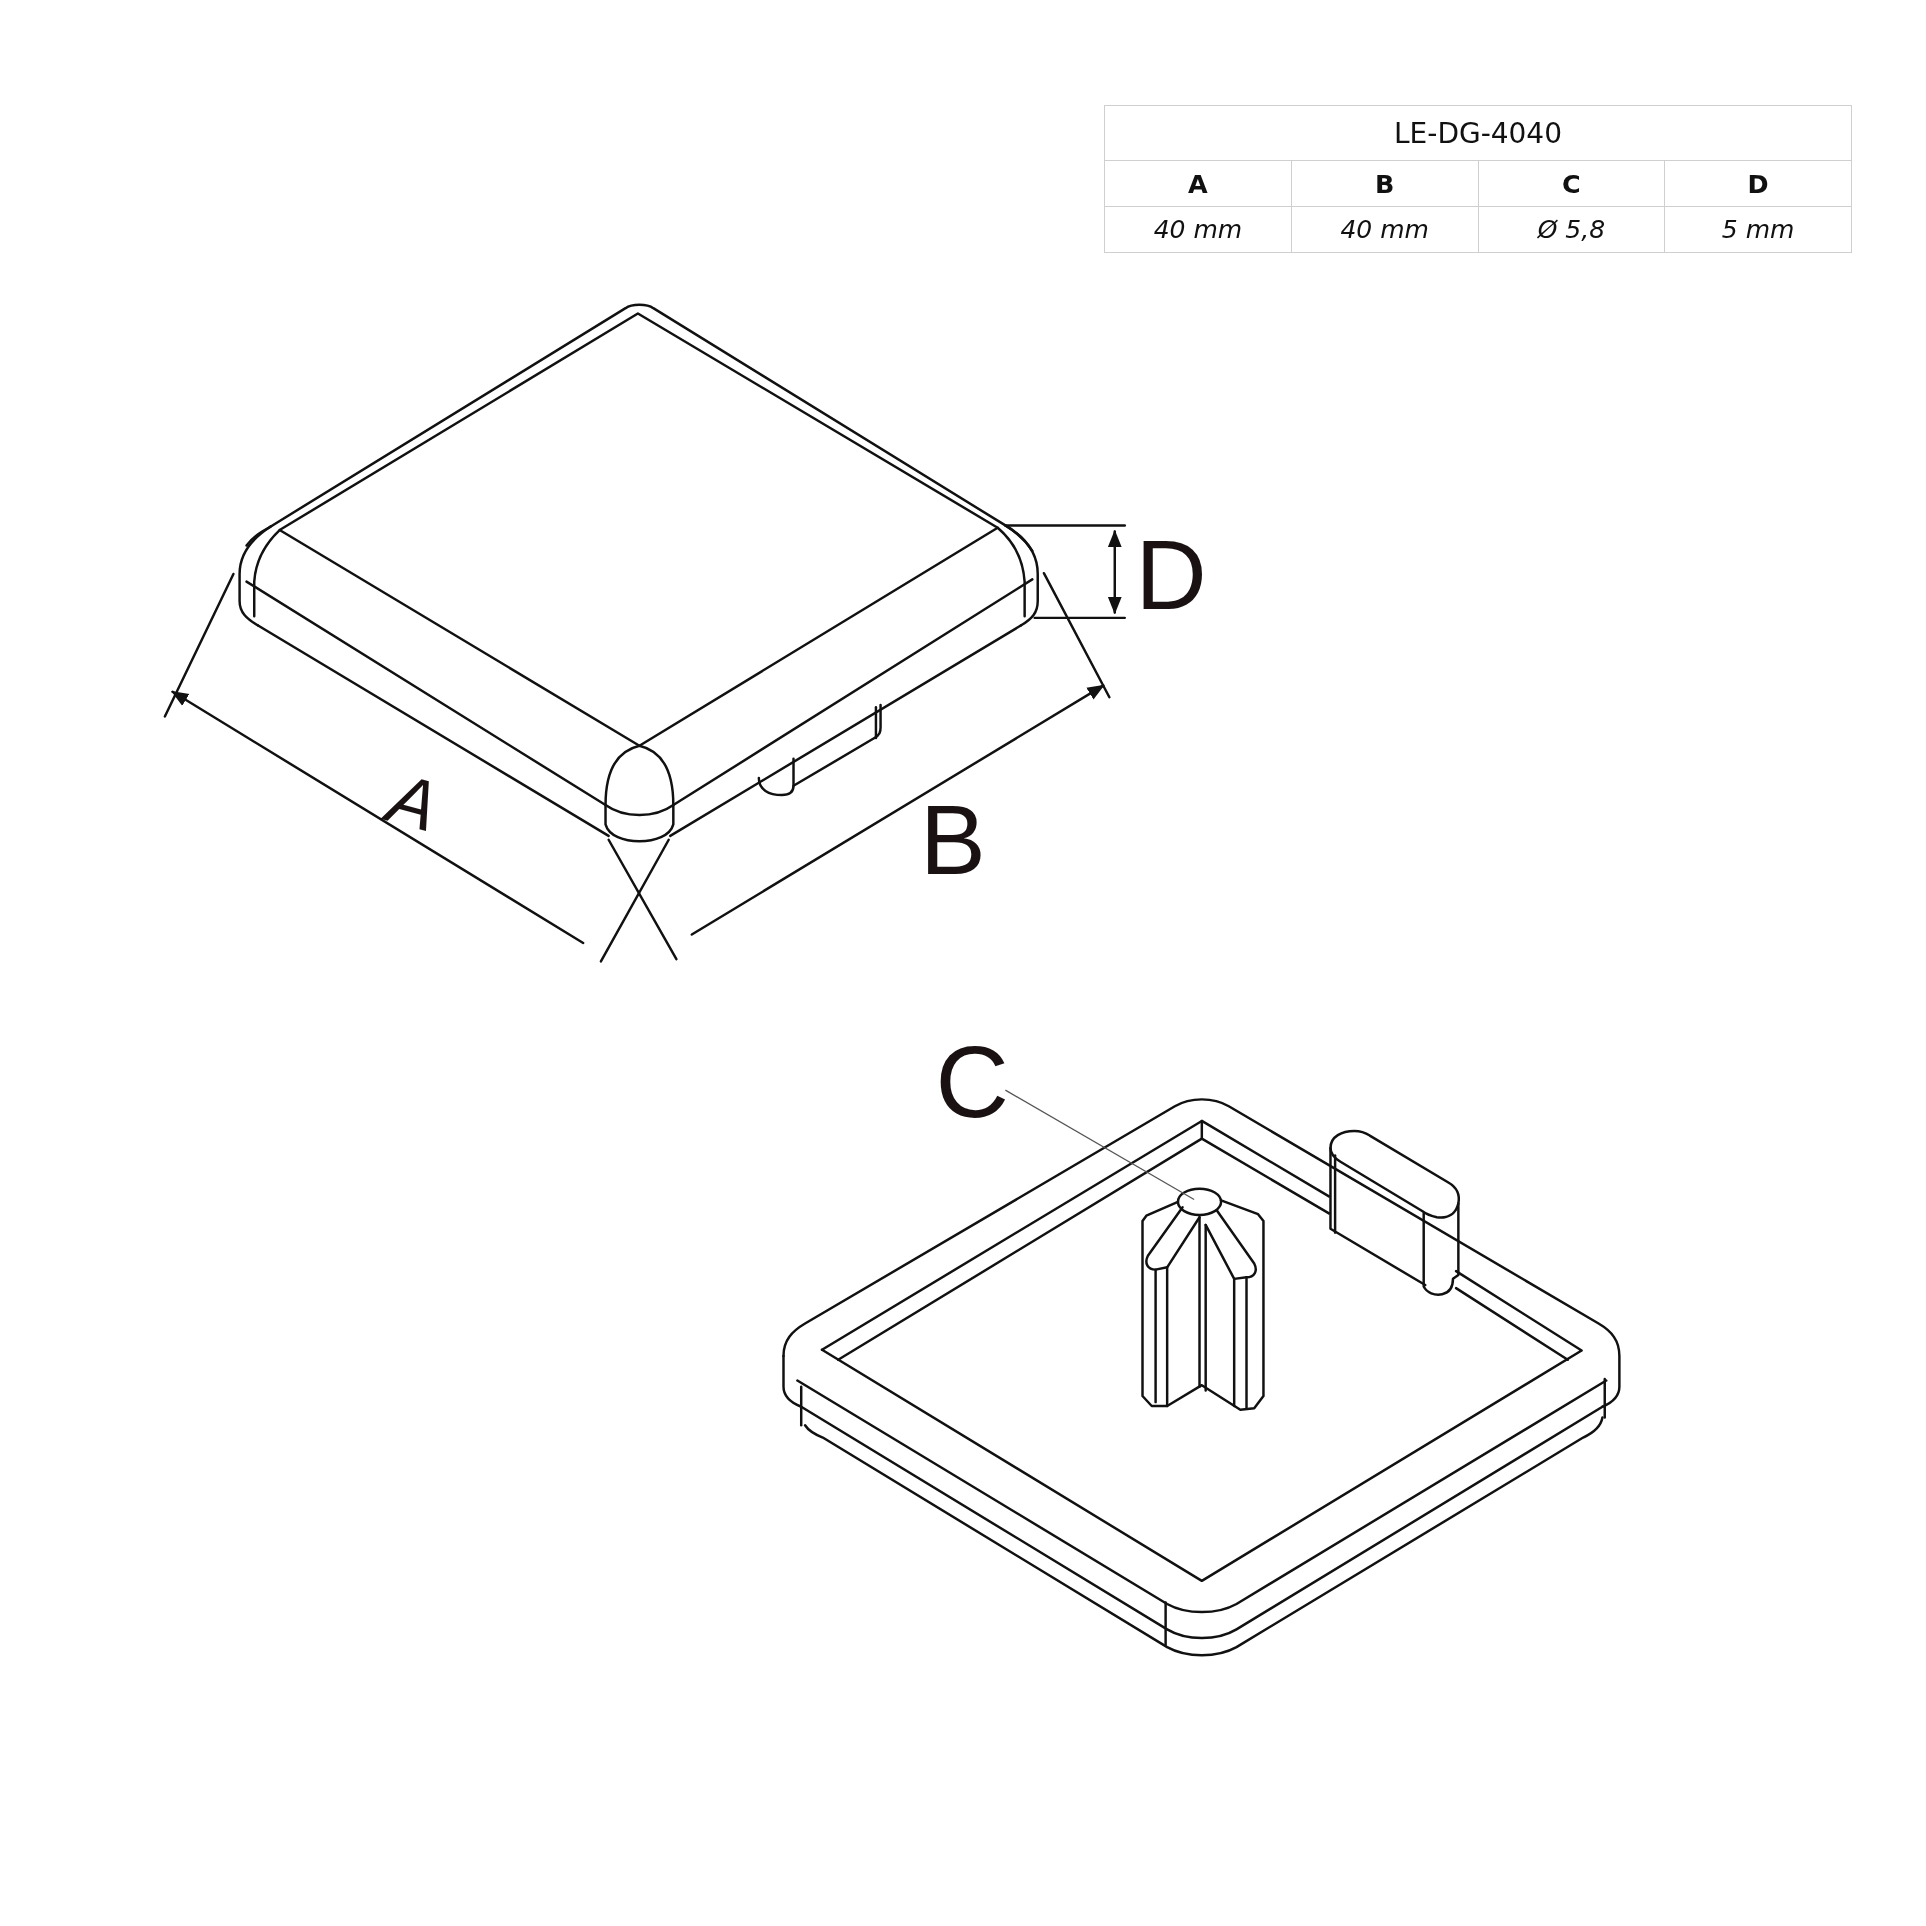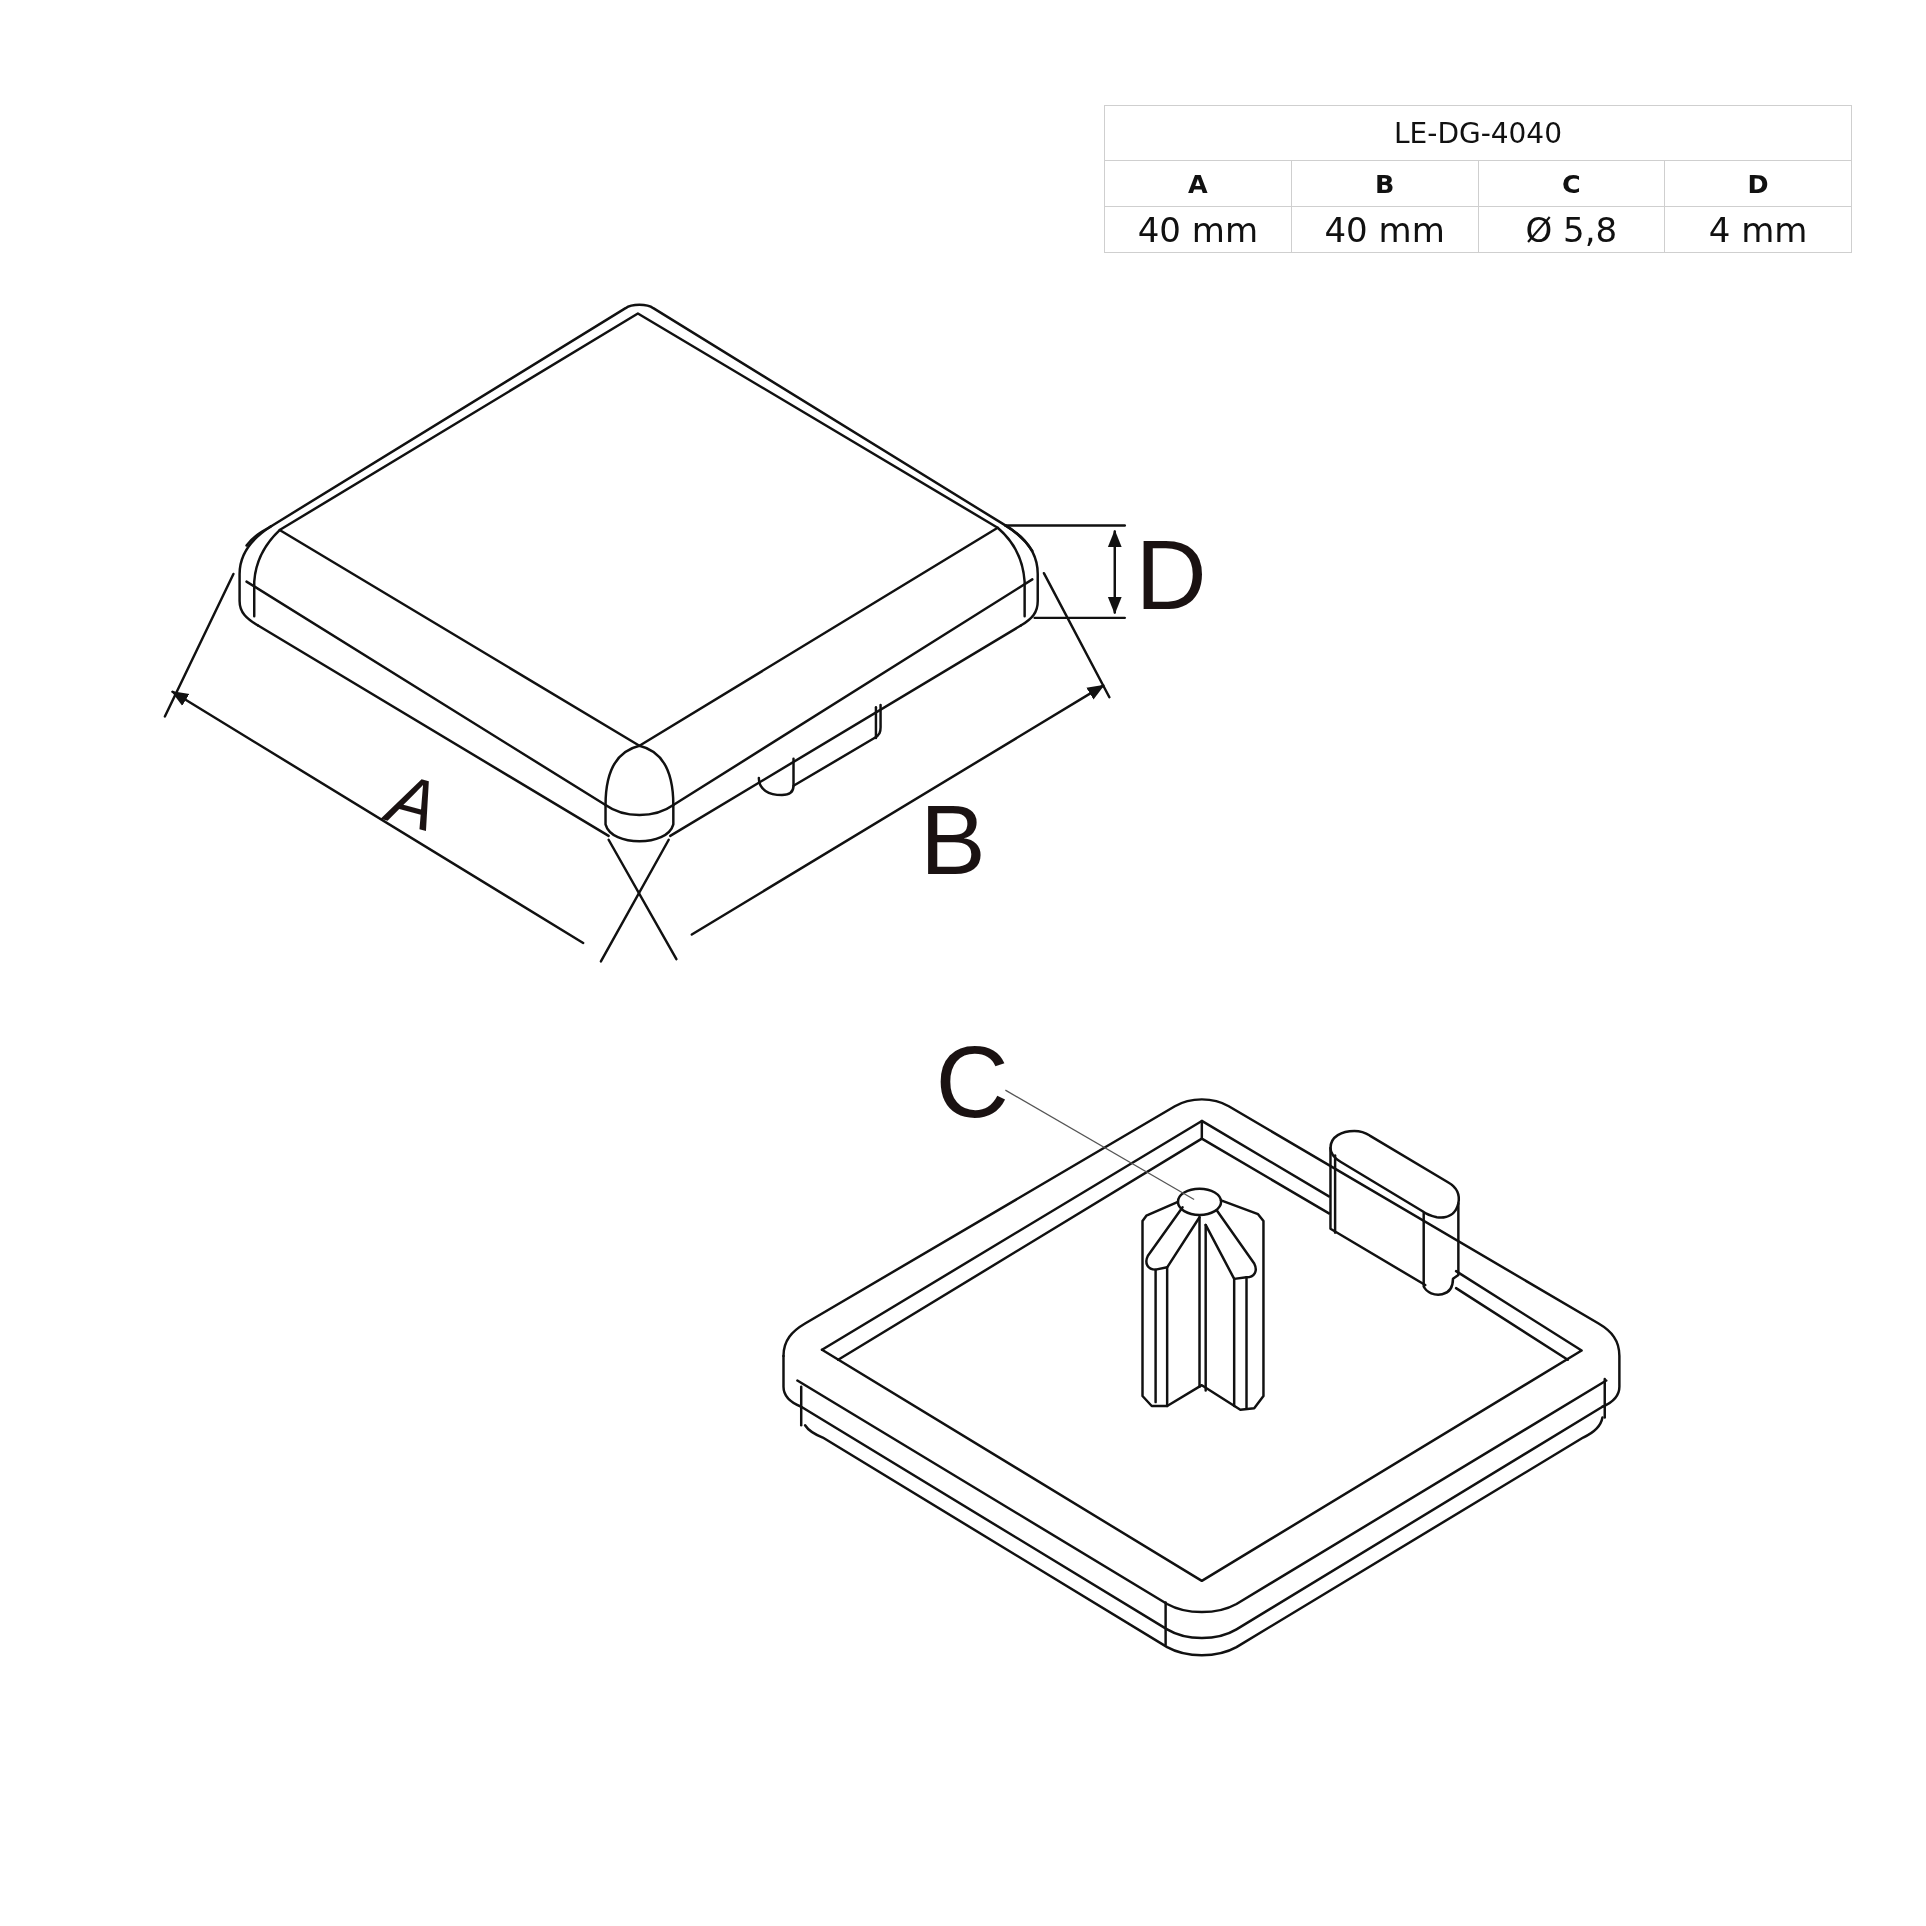--- a/index.html
+++ b/index.html
@@ -6,41 +6,41 @@
     body { width: 1926px; height: 1926px; position: relative; overflow: hidden; font-family: "Liberation Sans", sans-serif; }
     #drawing { position: absolute; left: 0; top: 0; width: 1926px; height: 1926px; }
     .ln { fill: none; stroke: #111111; stroke-width: 3.2; stroke-linecap: round; stroke-linejoin: round; }
     .thin { fill: none; stroke: #555555; stroke-width: 1.6; }
     .lbl { font-family: "Liberation Sans", sans-serif; fill: #1a1212; }
 
     .spec-table { position: absolute; left: 1104px; top: 105px; width: 748px; border-collapse: collapse; font-family: "DejaVu Sans", sans-serif; color: #111; }
     .spec-table td { border: 1.9px solid #cfcfcf; text-align: center; padding: 0; }
     .spec-table .title-cell { height: 54px; font-size: 28px; }
     .spec-table .head-cell { height: 45px; font-size: 25.4px; font-weight: bold; width: 25%; }
-    .spec-table .val-cell { height: 45px; font-size: 34px; }
+    .spec-table .val-cell { height: 45px; font-size: 25px; font-style: italic; }
   </style>
 </head>
 <body>
 
 <table class="spec-table">
   <tbody>
       <tr>
     <td class="title-cell" colspan="4">LE-DG-4040</td>
   </tr>
   <tr>
     <td class="head-cell">A</td>
     <td class="head-cell">B</td>
     <td class="head-cell">C</td>
     <td class="head-cell">D</td>
   </tr>
   <tr>
     <td class="val-cell">40 mm</td>
     <td class="val-cell">40 mm</td>
     <td class="val-cell">Ø 5,8</td>
-    <td class="val-cell">4 mm</td>
+    <td class="val-cell">5 mm</td>
   </tr>
 </tbody>
   </table>
 
 <svg id="drawing" viewBox="0 0 2500 2500" xmlns="http://www.w3.org/2000/svg">
   <defs>
     <marker id="arr" viewBox="0 0 10 10" refX="9" refY="5" markerWidth="7" markerHeight="7" orient="auto-start-reverse">
       <path d="M0,1 L10,5 L0,9 z" fill="#111"></path>
     </marker>
   </defs>

